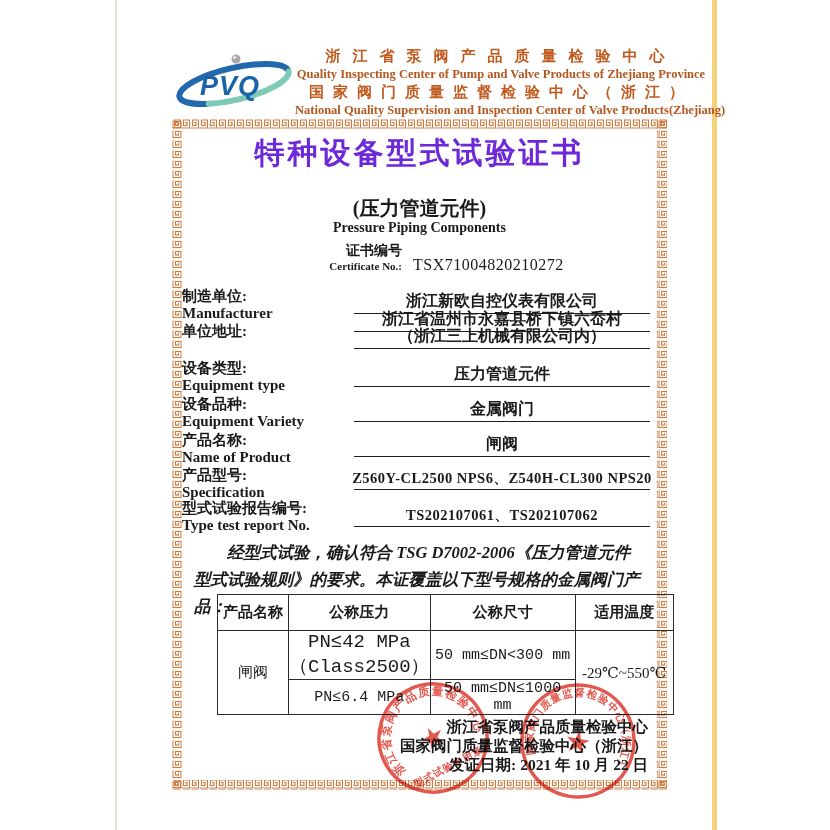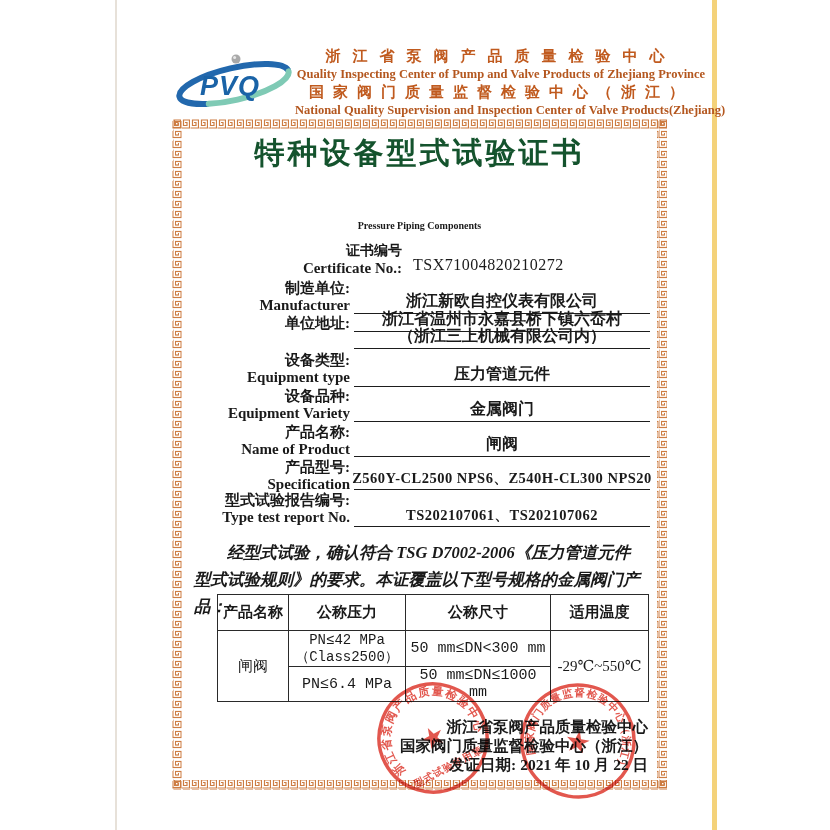--- a/index.html
+++ b/index.html
@@ -13,50 +13,50 @@
   .edge-right { left:712px; top:0; width:5px;  height:830px; background:#f4d27a; }
 
   
   .hdr { left:295px; top:47px; width:412px; text-align:center; }
   .hdr .cn1 { font-size:15px; font-weight:bold; color:#c05a1e; letter-spacing:12px; white-space:nowrap; }
   .hdr .en  { font-size:12.5px; font-weight:bold; color:#b4571f; margin-top:1px; white-space:nowrap; }
   .hdr .cn2 { font-size:15px; font-weight:bold; color:#c05a1e; letter-spacing:9px; margin-top:1px; white-space:nowrap; }
 
   
   .title-cn { left:182px; top:133px; width:475px; text-align:center; font-size:30px;
-              font-weight:bold; color:#14532d; letter-spacing:3px; }
+              font-weight:bold; color:#6d28d9; letter-spacing:3px; }
   .title-en { left:182px; top:172px; width:475px; text-align:center; font-size:15px; font-weight:bold; }
   .sub-cn   { left:182px; top:195px; width:475px; text-align:center; font-size:20px; font-weight:bold; }
-  .sub-en   { left:182px; top:220px; width:475px; text-align:center; font-size:10px; font-weight:600; }
+  .sub-en   { left:182px; top:220px; width:475px; text-align:center; font-size:14px; font-weight:600; }
 
   
   .certno-label { left:182px; top:242px; width:220px; text-align:right; }
   .certno-label .cn { font-size:14px; font-weight:bold; }
-  .certno-label .en { font-size:15px; font-weight:bold; }
+  .certno-label .en { font-size:11px; font-weight:bold; }
   .certno-value { left:413px; top:256px; font-size:16px; letter-spacing:0.5px; }
 
   
-  .flabel { left:182px; width:168px; text-align:right; line-height:17px; }
+  .flabel { left:182px; width:168px; line-height:17px;margin-top:8px; }
   .flabel .cn { font-size:15px; font-weight:bold; }
-  .flabel .en { font-size:15px; font-weight:bold;padding-left:20px; }
+  .flabel .en { font-size:15px; font-weight:bold; }
   .fval { left:354px; width:296px; height:21px; border-bottom:1.5px solid #1d1d1d;
           display:flex; align-items:flex-end; justify-content:center;
           font-size:16px; font-weight:600; padding-bottom:1px; white-space:nowrap; }
   .fval.latin { font-size:14.5px; letter-spacing:0.5px; }
 
   
   .statement { left:194px; top:539px; width:448px; font-size:16.5px; font-weight:600;
                line-height:27px; text-indent:2em;font-style:italic; }
 
   
   table.spec { left:217px; top:594px; position:absolute; border-collapse:collapse; table-layout:fixed; }
   table.spec th, table.spec td { border:1.5px solid #2a2a2a; text-align:center; vertical-align:middle;
                font-size:15px; padding:0; }
   table.spec th { font-weight:bold; height:36px; }
-  .mono { font-family:"Liberation Mono","DejaVu Sans Mono",monospace; font-size:14px; }
+  .mono { font-family:"Liberation Mono","DejaVu Sans Mono",monospace; font-size:19px; }
 
   
   .footer { left:182px; top:717px; width:466px; text-align:right; font-size:15.5px;
             font-weight:bold; line-height:19px; }
 
   
   .stamp { mix-blend-mode:multiply; opacity:0.82; }
 </style>
 </head>
 <body>
@@ -92,20 +92,21 @@
         <path d="M0.5,9 H8.5 V1 H2.5 V6.5 H6 V3.5 H4" fill="none" stroke="#cd7c42" stroke-width="1.2"></path>
       </pattern>
     </defs>
     <rect x="0" y="0" width="495" height="10" fill="url(#gkh)"></rect>
     <rect x="0" y="661" width="495" height="10" fill="url(#gkh)"></rect>
     <rect x="0" y="0" width="10" height="671" fill="url(#gkv)"></rect>
     <rect x="485" y="0" width="10" height="671" fill="url(#gkv)"></rect>
   </svg>
 
   <div class="abs title-cn">特种设备型式试验证书</div>
+  <div class="abs sub-cn">(压力管道元件)</div>
   <div class="abs sub-en">Pressure Piping Components</div>
 
   <div class="abs certno-label">
     <div class="cn">证书编号</div>
     <div class="en">Certificate No.:</div>
   </div>
   <div class="abs certno-value">TSX71004820210272</div>
 
   <div class="abs flabel" style="top:280px">
     <div class="cn">制造单位:</div>

